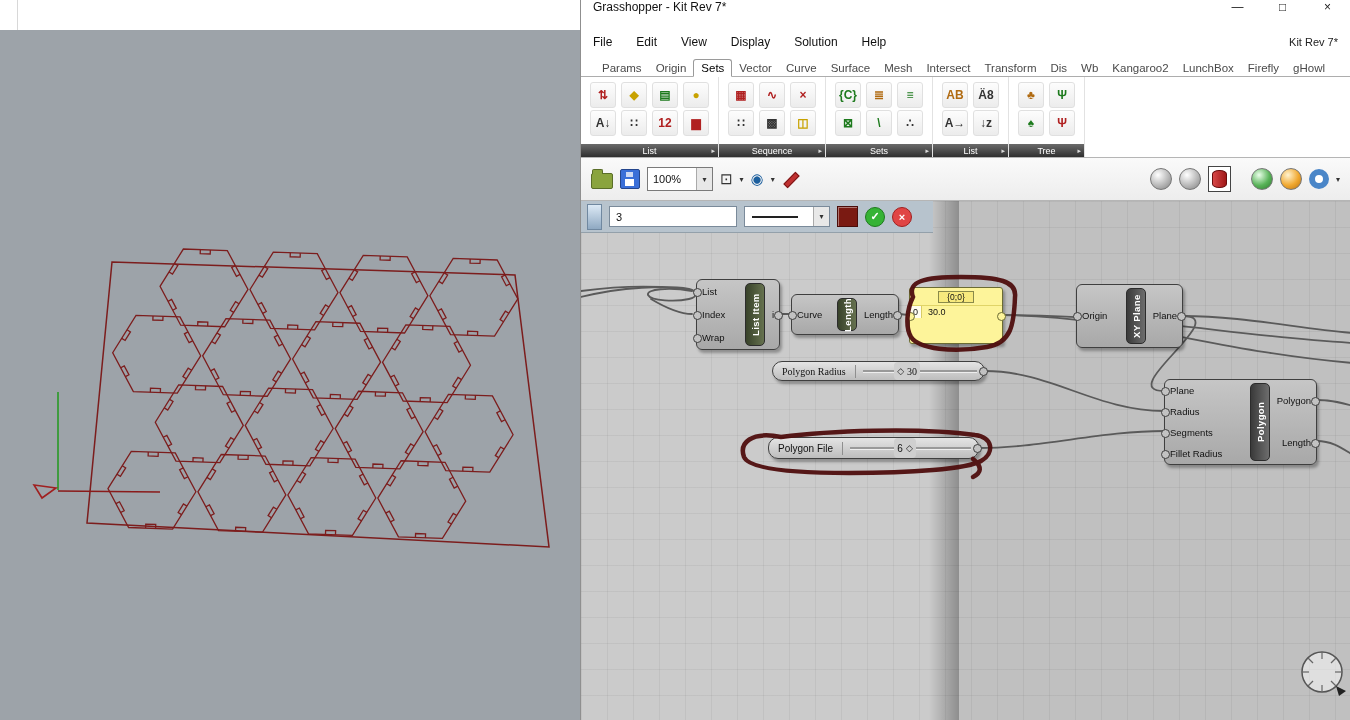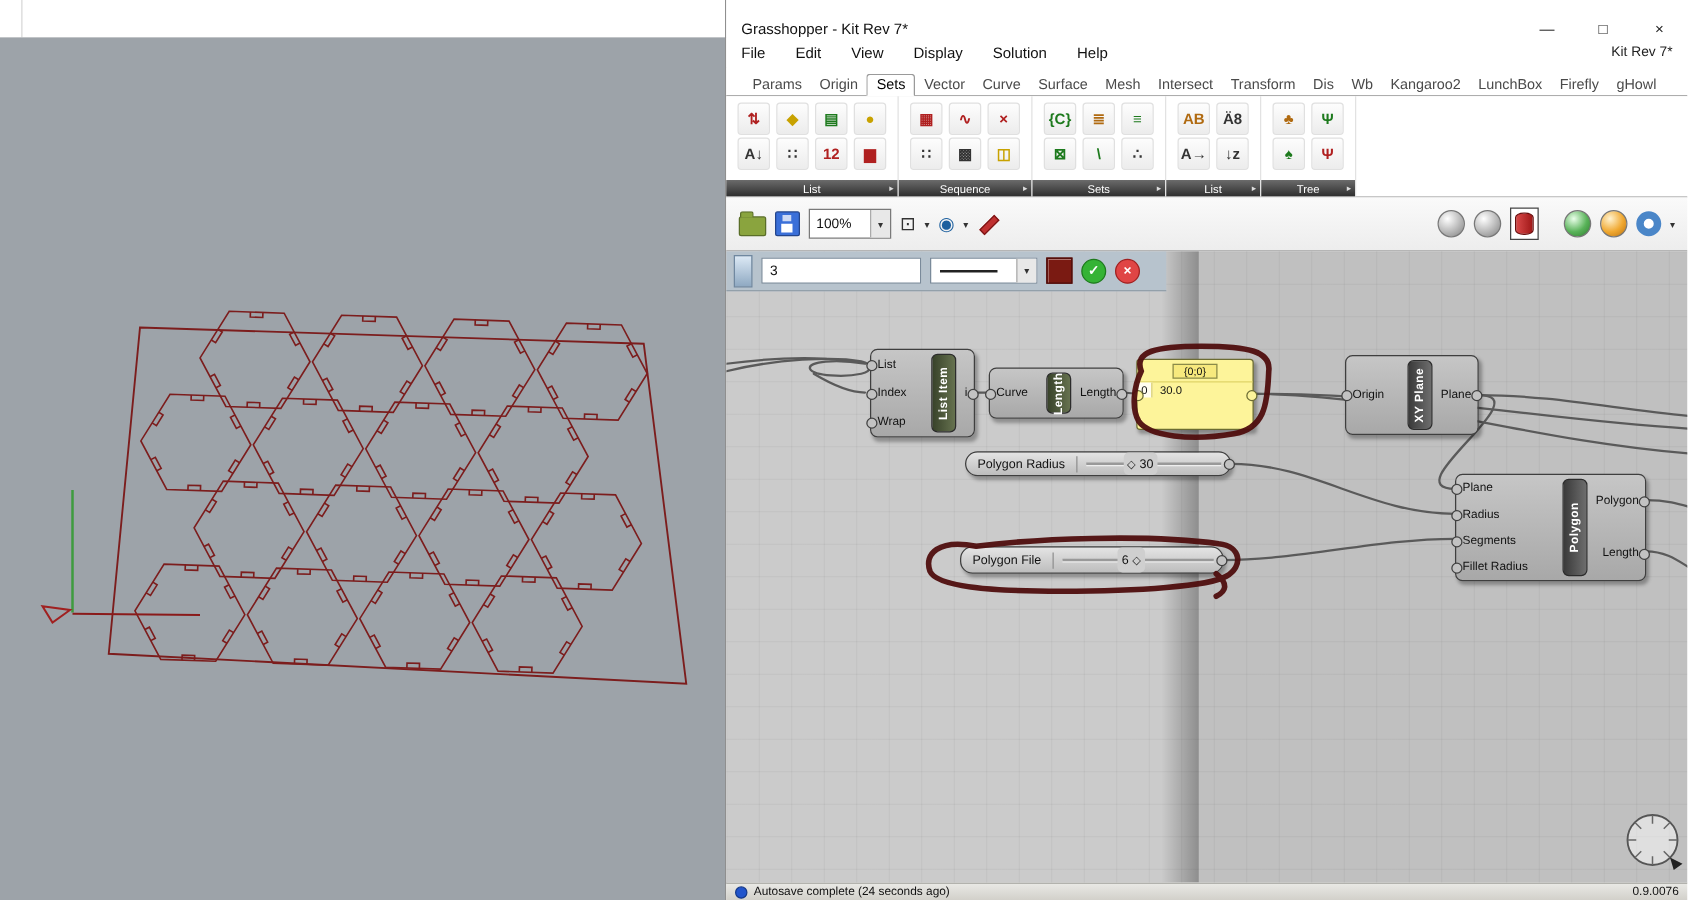--- a/index.html
+++ b/index.html
@@ -13,21 +13,21 @@
   .vp{position:absolute;left:0;top:30px;right:0;bottom:0;background:#9da3a9;}
   .hexborder{fill:none;stroke:#7c1d1d;stroke-width:1.5;}
   .axis-green{stroke:#3f9b3f;stroke-width:2;}
   .axis-red{stroke:#8a1a1a;stroke-width:1.6;}
   .axis-arrow{fill:none;stroke:#a02020;stroke-width:1.6;}
 
   
   .gh{position:absolute;left:580px;top:0;width:770px;height:720px;background:#fff;
       border-left:1px solid #8f8f8f;box-sizing:border-box;display:flex;flex-direction:column;}
 
-  .titlebar{height:30px;display:flex;align-items:flex-end;padding-left:12px;background:#fff;gap:20px;}
+  .titlebar{height:30px;display:flex;align-items:flex-start;padding-left:12px;background:#fff;gap:20px;}
   .ttl{font-size:12px;color:#111;}
   .winbtns{margin-left:auto;display:flex;}
   .winbtn{width:45px;text-align:center;font-size:12px;color:#222;cursor:default;}
 
   .menubar{height:24px;display:flex;align-items:center;background:#fff;font-size:12px;}
   .mitem{padding:0 12px;}
   .docname{margin-left:auto;padding-right:12px;font-size:11px;color:#222;}
 
   .tabs{height:22px;display:flex;align-items:flex-end;padding-left:14px;border-bottom:1px solid #adadad;background:#fff;}
   .tab{padding:2px 7px;font-size:11.5px;color:#4a4a4a;white-space:nowrap;}
@@ -487,21 +487,21 @@
           </div>
       </div>
       <div class="cap">XY Plane</div>
       <div class="col col-out">
         <div class="prow out">
             <span>Plane</span>
           </div>
       </div>
     </div>
 
-    <div class="gslider" style="left:191px;top:160px;width:213px;height:20px;">
+    <div class="gslider" style="left:191px;top:160px;width:213px;height:20px;font-family:Liberation Serif, serif;">
       <span class="slabel">Polygon Radius</span>
       <div class="strack">
         <span class="sgrip" style="left:30%;">
           <span class="sdia">◇</span>
           <span class="sval">30</span>
         </span>
       </div>
     </div>
 
     <div class="gslider" style="left:187px;top:236px;width:211px;height:22px;">
@@ -573,18 +573,13 @@
         <line x1="35" y1="22" x2="42" y2="22"></line>
         <line x1="8" y1="8" x2="13" y2="13"></line>
         <line x1="31" y1="31" x2="36" y2="36"></line>
         <line x1="36" y1="8" x2="31" y2="13"></line>
         <line x1="13" y1="31" x2="8" y2="36"></line>
       </g>
       <path d="M36,36 L46,41 L39,46 Z" fill="#222"></path>
     </svg>
   </div>
 
-  <div class="statusbar">
-    <span class="dot"></span>
-    <span>Autosave complete (24 seconds ago)</span>
-    <span class="ver">0.9.0076</span>
-  </div>
 </div>
 
 </body></html>

